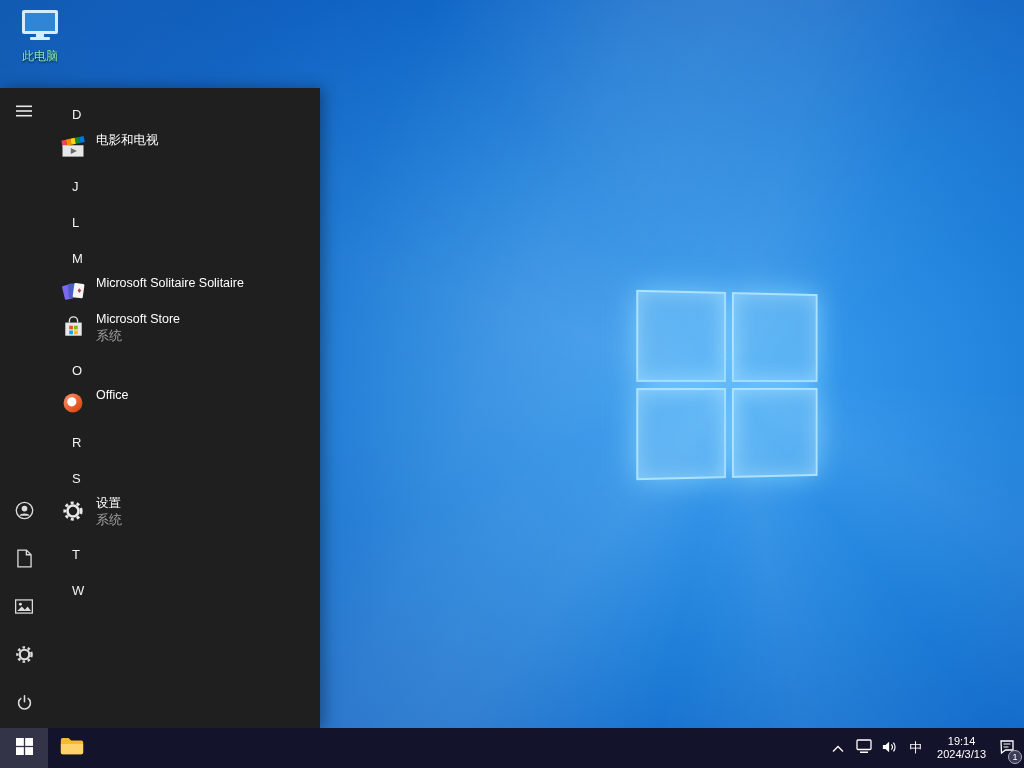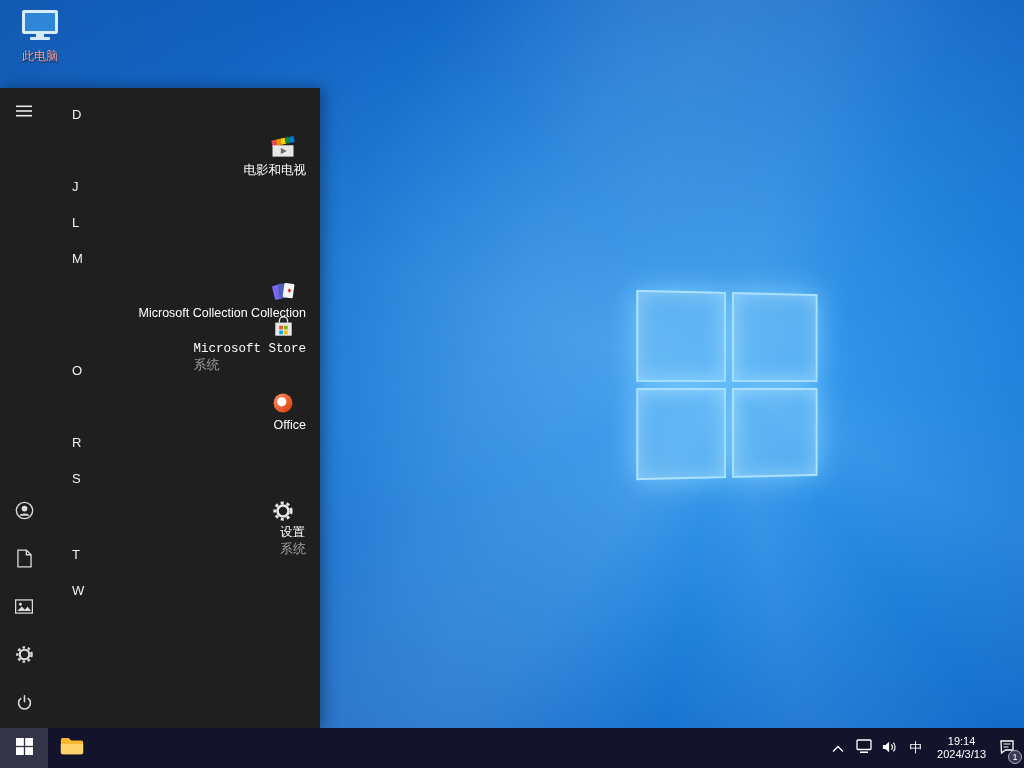--- a/index.html
+++ b/index.html
@@ -22,36 +22,36 @@
   .win-logo { position:absolute; left:636px; top:292px; width:186px; height:186px;
     display:grid; grid-template-columns:1fr 1fr; grid-template-rows:1fr 1fr; gap:6px;
     transform: perspective(900px) rotateY(13deg); }
   .win-logo .pane { background: rgba(130,205,250,0.48);
     border:2px solid rgba(175,228,255,0.95);
     box-shadow: 0 0 30px rgba(130,210,255,0.85), inset 0 0 20px rgba(195,235,255,0.45); }
 
   
   .desktop-icon { position:absolute; left:12px; top:8px; width:56px;
     display:flex; flex-direction:column; align-items:center; gap:2px; cursor:pointer; }
-  .di-label { color:#fca5a5; font-size:12px; text-shadow:0 1px 2px rgba(0,0,0,0.85); white-space:nowrap; }
+  .di-label { color:#86efac; font-size:12px; text-shadow:0 1px 2px rgba(0,0,0,0.85); white-space:nowrap; }
 
   
   .start-menu { position:absolute; left:0; top:88px; width:320px; height:640px;
     background:#1f1f1f; display:flex; box-shadow:4px 0 14px rgba(0,0,0,0.35); z-index:5; }
   .rail { width:48px; display:flex; flex-direction:column; justify-content:space-between; align-items:center; }
   .rail-btn { width:48px; height:48px; display:flex; align-items:center; justify-content:center; }
   .rail-bottom { display:flex; flex-direction:column; }
 
   .menu-list { flex:1; padding-top:8px; overflow:hidden; }
   .letter-row { height:36px; display:flex; align-items:center; padding-left:24px; cursor:pointer; }
   .letter { color:#f2f2f2; font-size:13px; }
-  .app-row { height:36px; display:flex; align-items:flex-end; padding:0 14px 0 10px; color:#fff; font-size:12.5px; cursor:pointer;flex-direction:column; }
+  .app-row { height:36px; display:flex; align-items:flex-start; padding:0 14px 0 10px; color:#fff; font-size:12.5px; cursor:pointer; }
   .app-row.two-line { height:40px; }
   .app-icon { width:30px; height:30px; display:flex; align-items:center; justify-content:center; margin-right:8px; flex-shrink:0; }
-  .app-text { display:flex; flex-direction:column; line-height:1.25;font-family:Liberation Mono, monospace; }
+  .app-text { display:flex; flex-direction:column; line-height:1.25; }
   .app-sub { font-size:13px; color:#9e9e9e; }
   .chev { margin-left:auto; display:flex; align-items:center; }
 
   
   .taskbar { position:absolute; left:0; bottom:0; width:1024px; height:40px;
     background:#13132b; display:flex; align-items:stretch; z-index:10; }
   .tb-start { width:48px; display:flex; align-items:center; justify-content:center;
     background:rgba(255,255,255,0.14); }
   .tb-app { width:48px; display:flex; align-items:center; justify-content:center; }
   .tb-spacer { flex:1; }
@@ -185,21 +185,21 @@
     </div>
     <div class="app-row">
       <span class="app-icon">
         <svg width="27" height="27" viewBox="0 0 32 32">
           <rect x="4" y="8" width="12" height="17" rx="1.5" transform="rotate(-14 10 16.5)" fill="#7b68ee"></rect>
           <rect x="10" y="6.5" width="12" height="17" rx="1.5" transform="rotate(-4 16 15)" fill="#4a5fc1"></rect>
           <rect x="16" y="6.5" width="12" height="17" rx="1.5" transform="rotate(8 22 15)" fill="#f5f5f5"></rect>
           <path d="M23 12l2.1 2.9-2.1 2.9-2.1-2.9z" fill="#d13438"></path>
         </svg>
       </span>
-      <span class="app-label">Microsoft Collection Collection</span>
+      <span class="app-label">Microsoft Solitaire Solitaire</span>
     </div>
     <div class="app-row two-line">
       <span class="app-icon">
         <svg width="23" height="23" viewBox="0 0 28 28">
           <path d="M9 8V6a5 5 0 0 1 10 0v2" fill="none" stroke="#e8e8e8" stroke-width="1.6"></path>
           <rect x="4" y="8" width="20" height="16" fill="#e8e8e8"></rect>
           <rect x="8.8" y="11.8" width="4.5" height="4.5" fill="#f25022"></rect>
           <rect x="14.7" y="11.8" width="4.5" height="4.5" fill="#7fba00"></rect>
           <rect x="8.8" y="17.7" width="4.5" height="4.5" fill="#00a4ef"></rect>
           <rect x="14.7" y="17.7" width="4.5" height="4.5" fill="#ffb900"></rect>

